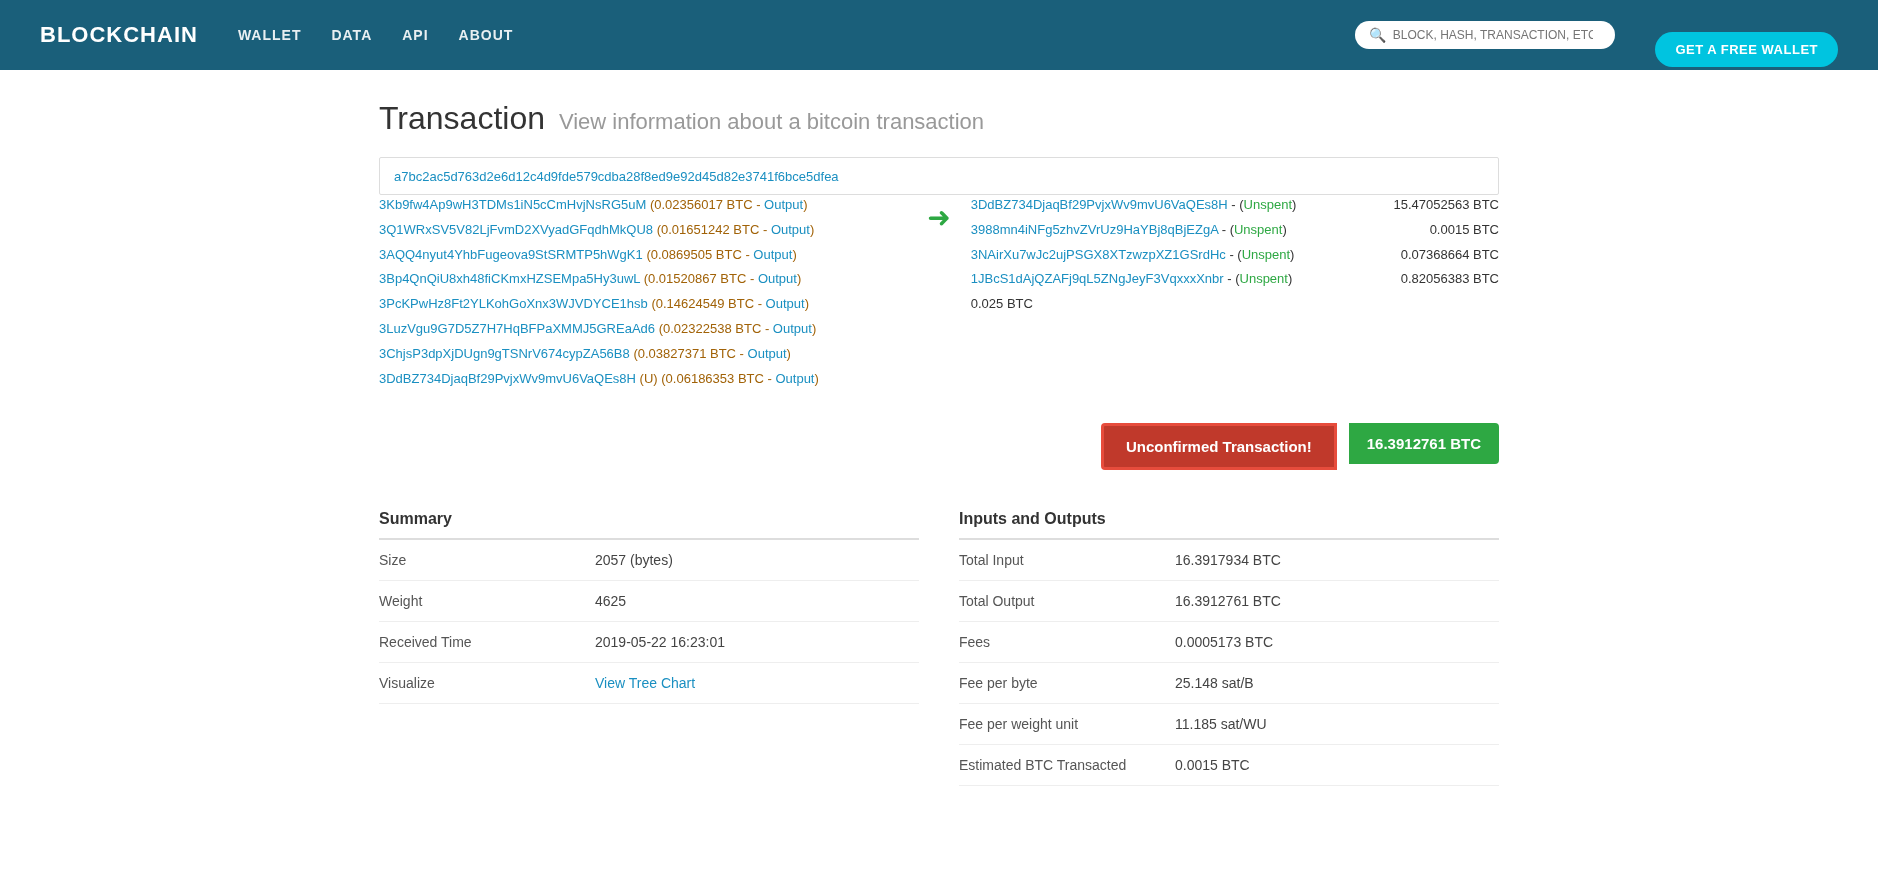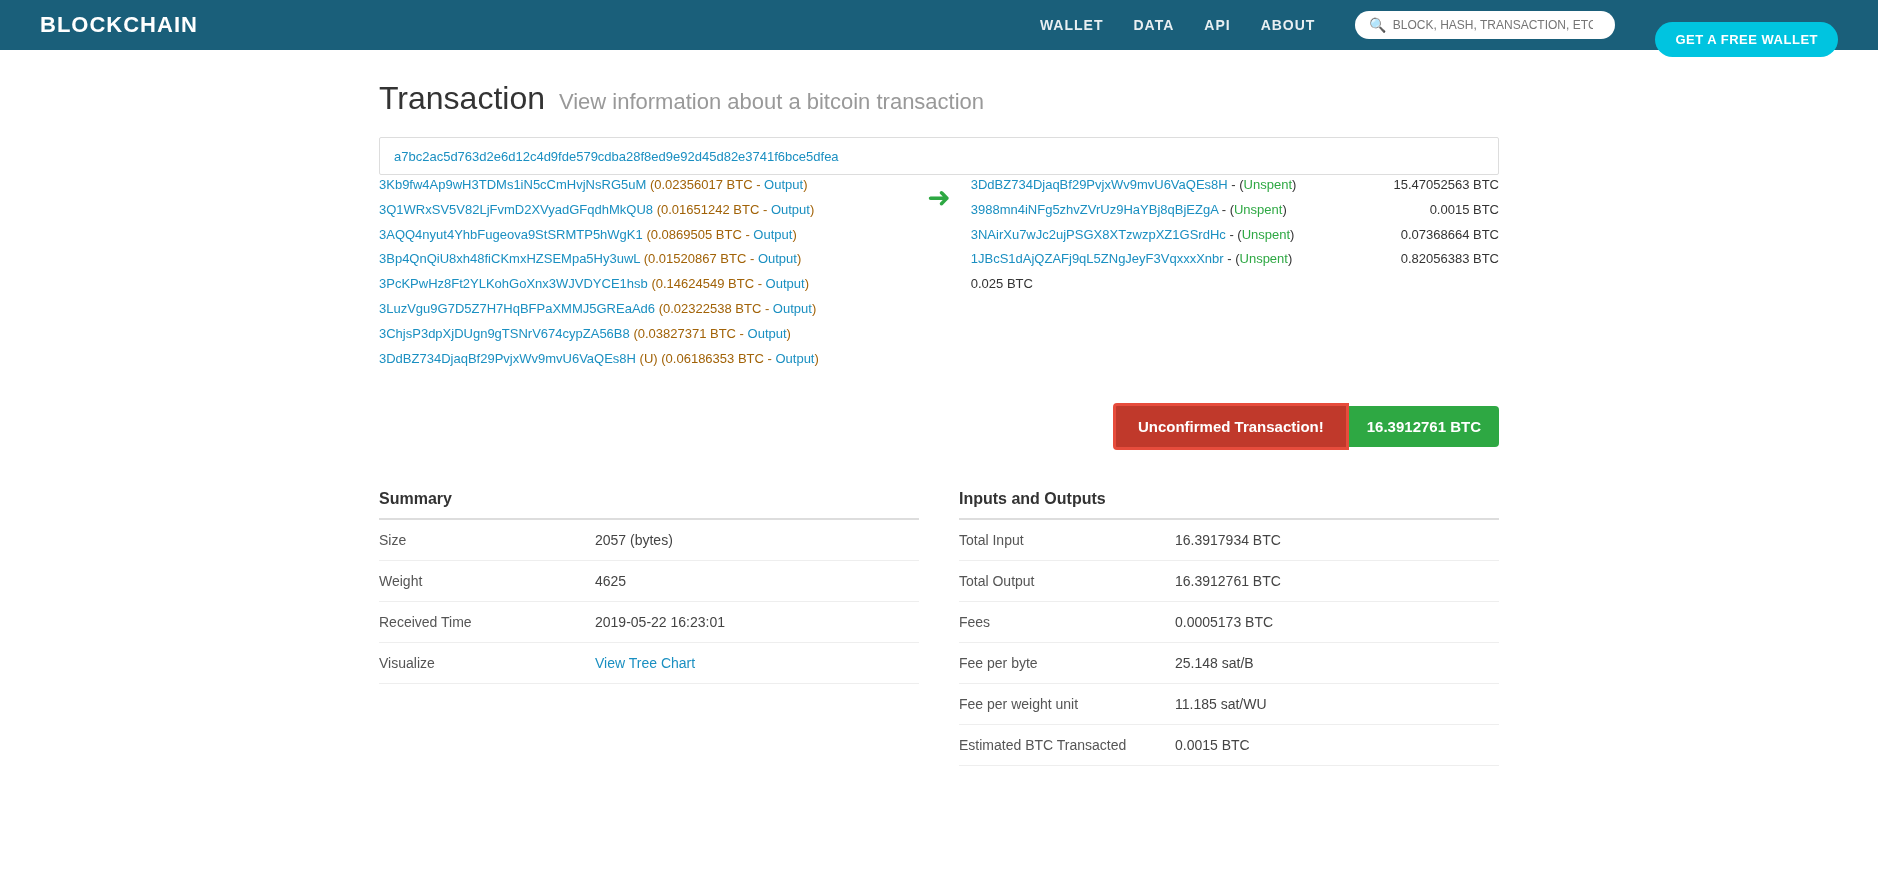--- a/index.html
+++ b/index.html
@@ -4,35 +4,34 @@
   <style>
     * { box-sizing: border-box; margin: 0; padding: 0; }
     body { font-family: Arial, sans-serif; font-size: 14px; color: #333; background: #fff; }
 
     
     .header {
       background: #1a5f7a;
       display: flex;
       align-items: center;
       padding: 8px 40px;
-      height: 50px;
+      height: 70px;
       gap: 40px;
     }
     .header-logo {
       color: #fff;
       font-size: 22px;
       font-weight: 900;
       letter-spacing: 1px;
       white-space: nowrap;
     }
     .header-nav {
       display: flex;
       gap: 30px;
       flex: 1;
-      justify-content: flex-end;
     }
     .header-nav a {
       color: #fff;
       text-decoration: none;
       font-size: 14px;
       font-weight: 600;
       letter-spacing: 1px;
       opacity: 0.9;
     }
     .header-search {
@@ -156,22 +155,22 @@
     }
     .tx-output-line .btc-amount {
       color: #333;
       white-space: nowrap;
     }
 
     
     .tx-status-row {
       display: flex;
       justify-content: flex-end;
-      align-items: center;
-      gap: 0;
+      align-items: flex-start;
+      gap: 12px;
       margin-bottom: 30px;
     }
     .unconfirmed-btn {
       background: #c0392b;
       color: #fff;
       border: 3px solid #e74c3c;
       padding: 12px 22px;
       font-size: 15px;
       font-weight: 600;
       cursor: pointer;

